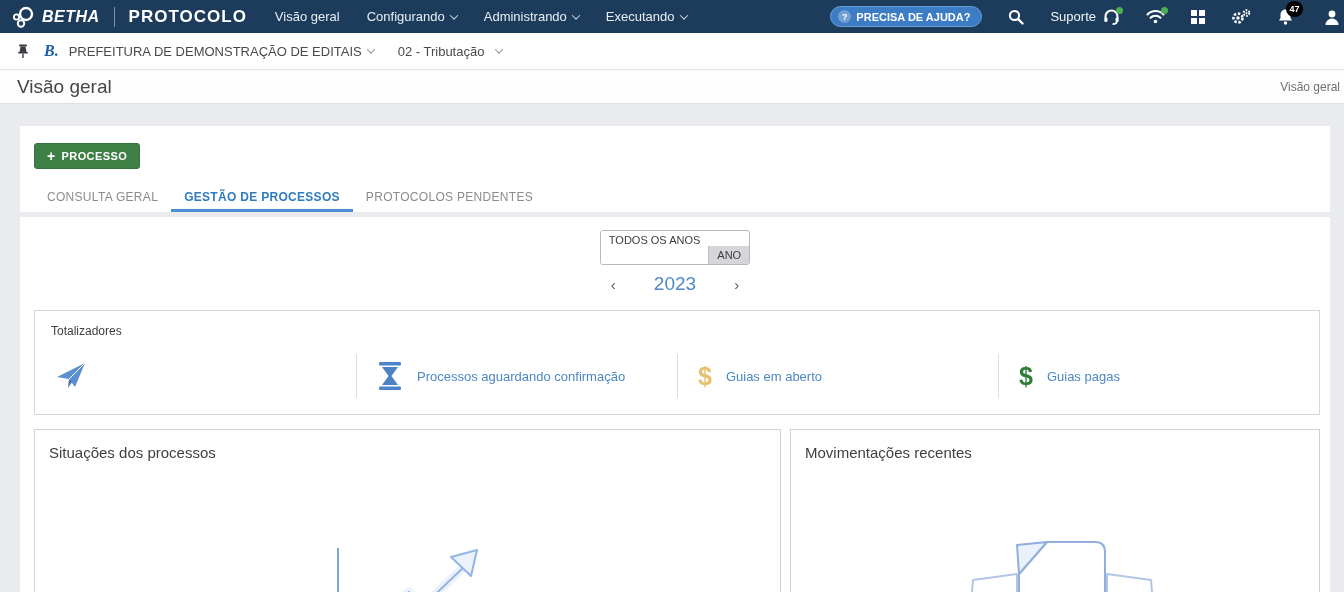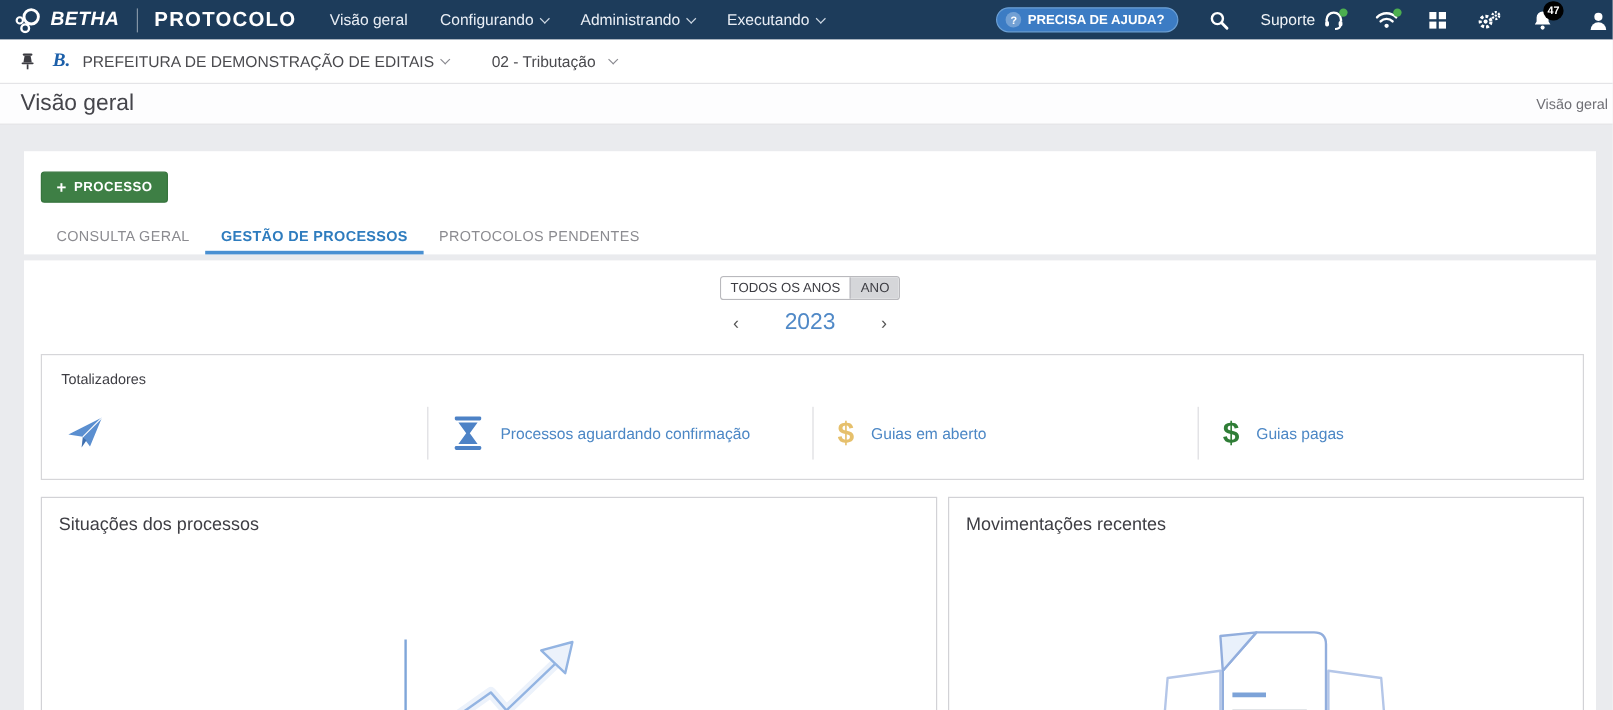--- a/index.html
+++ b/index.html
@@ -29,21 +29,21 @@
            color:#fff; font-size:9px; font-weight:bold; display:flex; align-items:center; justify-content:center; padding:0 3px; }
 
   
   .entity-bar { position:absolute; left:0; top:33px; width:1344px; height:37px; background:#fff;
                 border-bottom:1px solid #e4e4e7; display:flex; align-items:center; padding-left:17px; }
   .pin-icon { margin-right:15px; }
   .b-logo { color:#1c5fa9; font-family:"Liberation Serif","DejaVu Serif",serif; font-weight:bold; font-style:italic;
             font-size:16px; margin-right:10px; }
   .entity-name { font-size:13px; color:#4a4a4e; display:flex; align-items:center; cursor:pointer; }
   .entity-name .chev, .context-name .chev { border-color:#8a8a90; }
-  .context-name { font-size:13px; color:#4a4a4e; margin-left:36px; display:flex; align-items:center; cursor:pointer; }
+  .context-name { font-size:13px; color:#4a4a4e; margin-left:24px; display:flex; align-items:center; cursor:pointer; }
   .context-name .chev { margin-left:12px; }
 
   
   .title-bar { position:absolute; left:0; top:70px; width:1344px; height:34px; background:#fdfdfe;
                border-bottom:1px solid #e1e1e4; display:flex; align-items:center; justify-content:space-between;
                padding:0 4px 0 17px; }
   .page-title { font-size:19px; color:#45454b; }
   .page-breadcrumb { font-size:12px; color:#6f6f75; }
 
   
@@ -56,21 +56,21 @@
   .process-plus { font-size:14px; font-weight:bold; }
   .tabs { position:absolute; left:14px; bottom:0; display:flex; }
   .tab { height:27px; padding:0 13px; font-size:12px; letter-spacing:.3px; color:#8b8b90; display:flex;
          align-items:center; cursor:pointer; border-bottom:3px solid transparent; }
   .tab.active { color:#2e7cbe; font-weight:bold; border-bottom:3px solid #4a90d2; }
 
   
   .toggle-row { display:flex; justify-content:center; margin-top:13px; }
   .toggle-group { display:flex; border:1px solid #b9b9bd; border-radius:3px; overflow:hidden; }
   .toggle-btn { font-size:11px; color:#3c3c42; padding:3px 8px; background:#fff; cursor:pointer; }
-  .toggle-btn.selected { background:#d5d6d9; border-left:1px solid #b9b9bd; }
+  .toggle-btn.selected { background:#d5d6d9; border-left:1px solid #b9b9bd;margin-top:15px; }
   .year-row { display:flex; justify-content:center; align-items:center; margin-top:8px; gap:34px; }
   .year-arrow { color:#555; font-size:15px; cursor:pointer; padding:0 4px; }
   .year-value { color:#5089c7; font-size:19px; cursor:pointer; }
 
   
   .totalizadores { margin:15px 10px 0 14px; border:1px solid #d6d6d9; padding:13px 0 16px; }
   .totalizadores-title { font-size:12px; color:#3e3e44; margin-left:16px; }
   .tot-items { display:grid; grid-template-columns:1fr 1fr 1fr 1fr; margin-top:16px; }
   .tot-item { display:flex; align-items:center; gap:14px; padding-left:20px; height:44px; cursor:pointer; }
   .tot-item + .tot-item { border-left:1px solid #ddddE0; }

